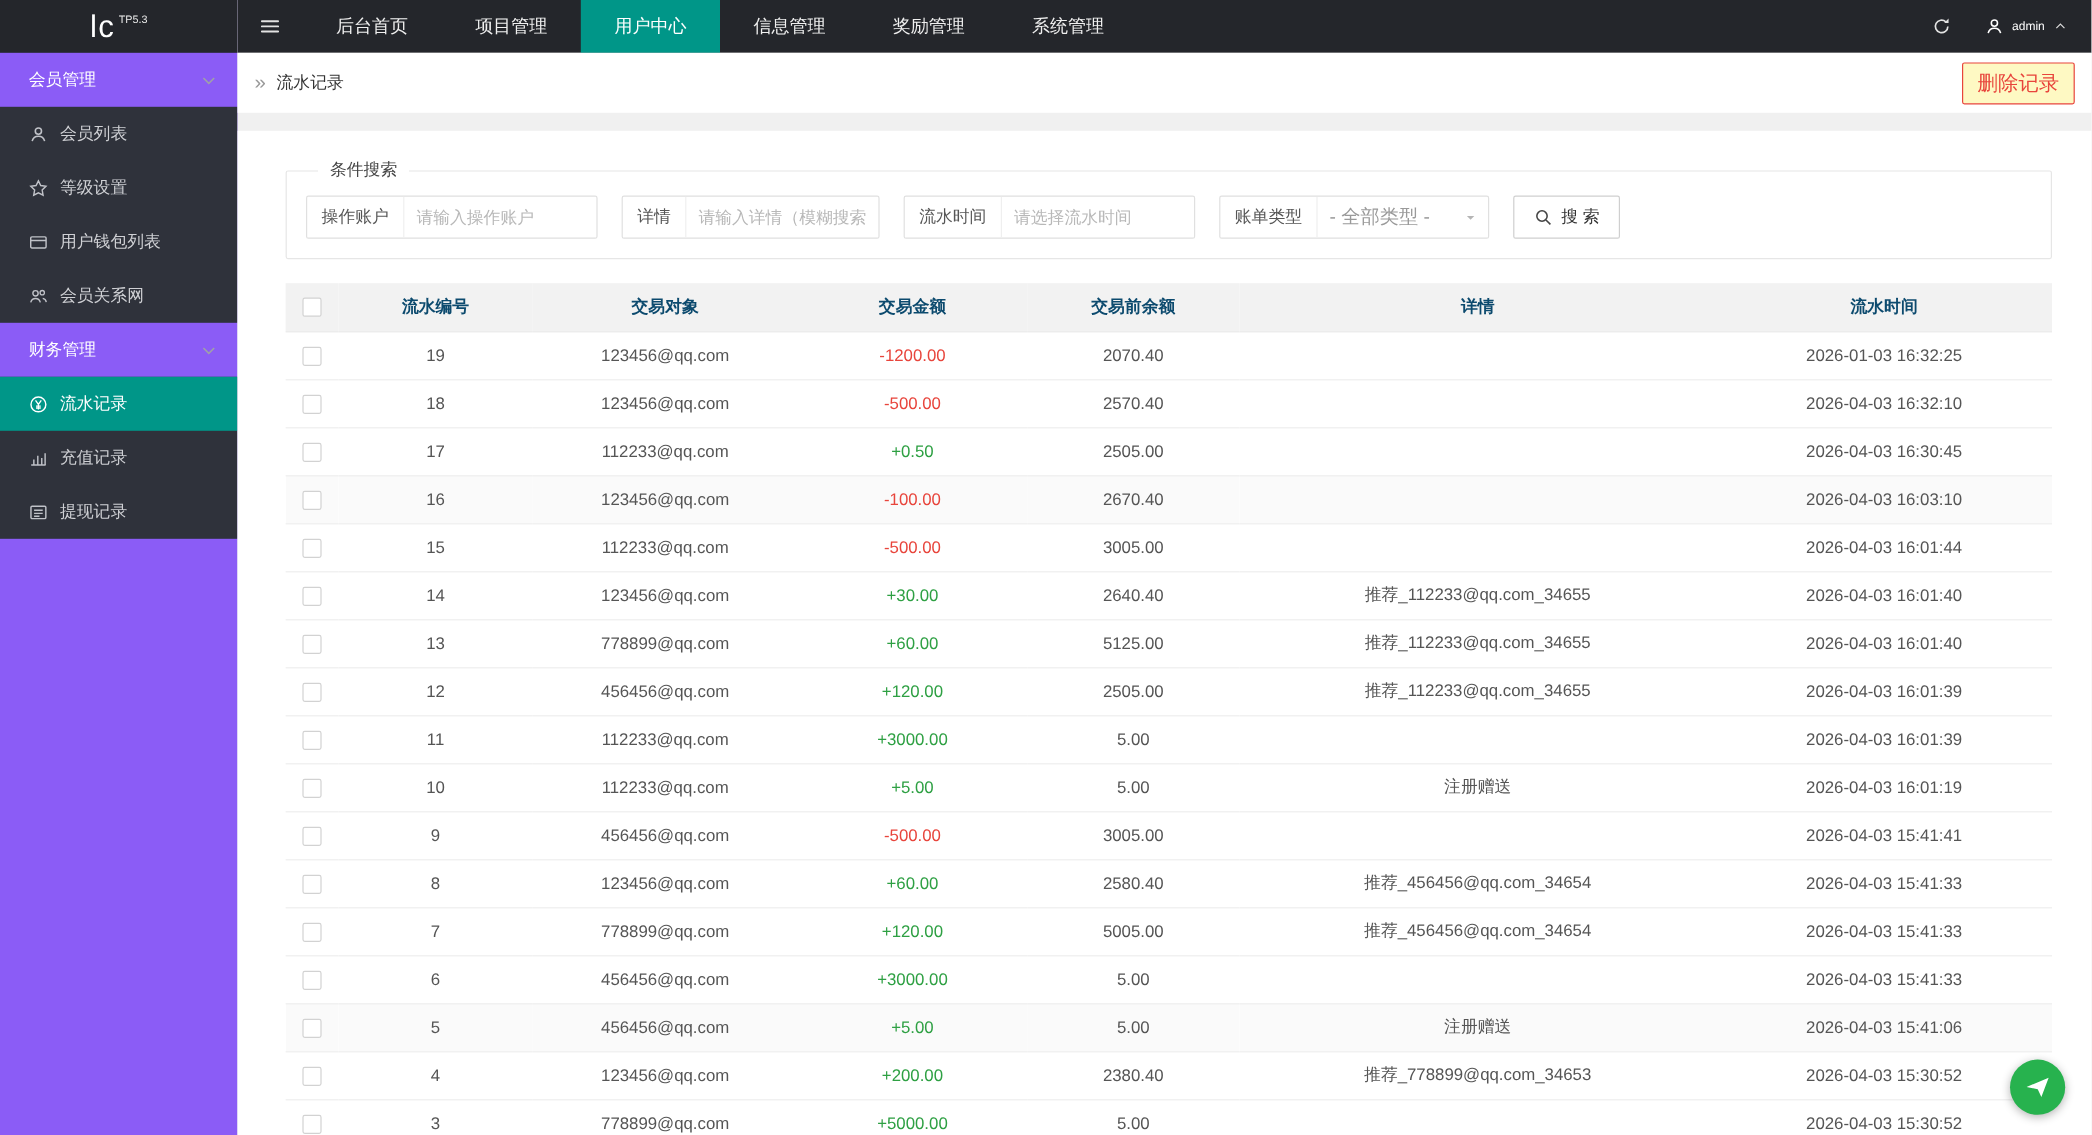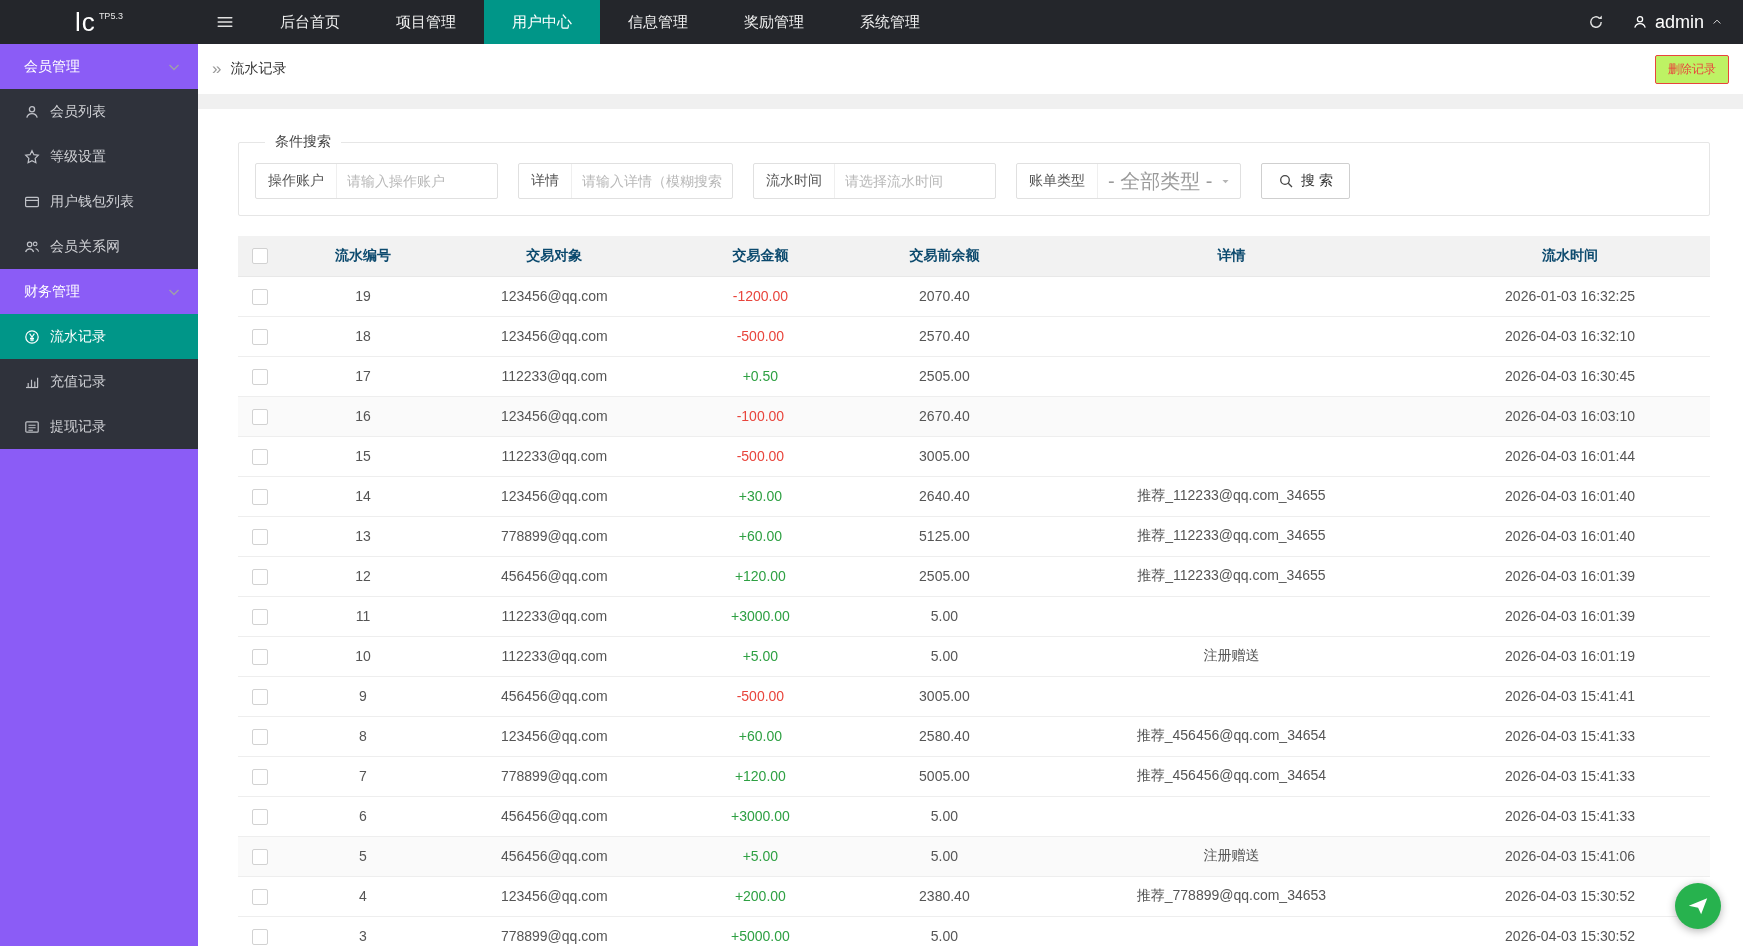--- a/index.html
+++ b/index.html
@@ -32,41 +32,41 @@
   .main { flex: 1; min-width: 0; display: flex; flex-direction: column; background: #f0f0f0; }
 
   .topbar { height: 44px; flex: none; background: #24262b; display: flex; align-items: flex-start; color: #eee; }
   .hamburger { width: 54px; height: 100%; display: flex; align-items: center; justify-content: center; cursor: pointer; color: #e2e2e2; }
   .top-nav { display: flex; height: 100%; }
   .nav-item { display: flex; align-items: center; height: 100%; padding: 0 28px; font-size: 15px;
     color: #f0f0f0; cursor: pointer; text-decoration: none; }
   .nav-item.active { background: var(--accent); color: #fff; }
   .top-right { margin-left: auto; display: flex; align-items: center; height: 100%; }
   .refresh { width: 52px; height: 100%; display: flex; align-items: center; justify-content: center; cursor: pointer; color: #e2e2e2; }
-  .user-menu { display: flex; align-items: center; gap: 7px; height: 100%; padding: 0 20px 0 10px; cursor: pointer; font-size: 18px; color: #fff; }
+  .user-menu { display: flex; align-items: center; gap: 7px; height: 100%; padding: 0 20px 0 10px; cursor: pointer; font-size: 10px; color: #fff; }
   .user-menu .caret { width: 12px; height: 12px; color: #ddd; }
 
   .breadcrumb-bar { height: 50px; flex: none; background: #fff; display: flex; align-items: center; padding: 0 14px; }
   .crumb-arrow { color: #999; font-size: 17px; margin-right: 9px; }
   .crumb-title { font-size: 14px; color: #333; }
-  .delete-btn { margin-left: auto; background: #bef264; border: 1px solid var(--negative); color: var(--negative);
-    font-size: 12px; padding: 5px 12px; border-radius: 2px; cursor: pointer; font-family: inherit; }
+  .delete-btn { margin-left: auto; background: #fef9c3; border: 1px solid var(--negative); color: var(--negative);
+    font-size: 17px; padding: 5px 12px; border-radius: 2px; cursor: pointer; font-family: inherit; }
 
   .content { flex: 1; background: #fff; margin-top: 15px; padding: 24px 33px 0 40px; overflow: hidden; }
 
   
   .search-fieldset { border: 1px solid #e6e6e6; border-radius: 2px; margin: 0; padding: 4px 16px 16px; }
   .search-fieldset legend { font-size: 14px; color: #444; padding: 0 10px; margin-left: 10px; }
   .search-row { display: flex; align-items: center; gap: 20px; margin-top: 8px; }
   .sgroup { display: flex; align-items: stretch; border: 1px solid #e0e0e0; border-radius: 2px; background: #fff; height: 36px; }
   .slabel { display: flex; align-items: center; padding: 0 12px; font-size: 14px; color: #555; border-right: 1px solid #efefef; white-space: nowrap; }
   .sinput { border: none; outline: none; padding: 0 10px; font-size: 14px; color: #333; width: 160px; font-family: inherit; background: transparent; }
   .sinput::placeholder { color: #b8b8b8; }
   .sselect { display: flex; align-items: center; justify-content: space-between; width: 142px; padding: 0 8px 0 10px; cursor: pointer; }
-  .sval { font-size: 20px; color: #9a9a9a; }
+  .sval { font-size: 16px; color: #9a9a9a; }
   .sselect .icon { color: #b5b5b5; width: 13px; height: 13px; }
   .sbtn { display: flex; align-items: center; gap: 7px; height: 36px; padding: 16px 16px; background: #fff;
     border: 1px solid #cfcfcf; border-radius: 2px; font-size: 14px; color: #333; cursor: pointer; font-family: inherit; }
   .sbtn .icon { color: #444; }
 
   
   .data-table { width: 100%; border-collapse: collapse; margin-top: 20px; table-layout: fixed; }
   .data-table th { background: #f2f2f2; height: 40px; font-size: 14px; color: #0c4a6e; font-weight: 700;
     text-align: center; border-bottom: 1px solid #e8e8e8; padding: 0 5px; }
   .data-table td { height: 40px; font-size: 14px; color: #555; text-align: center;

